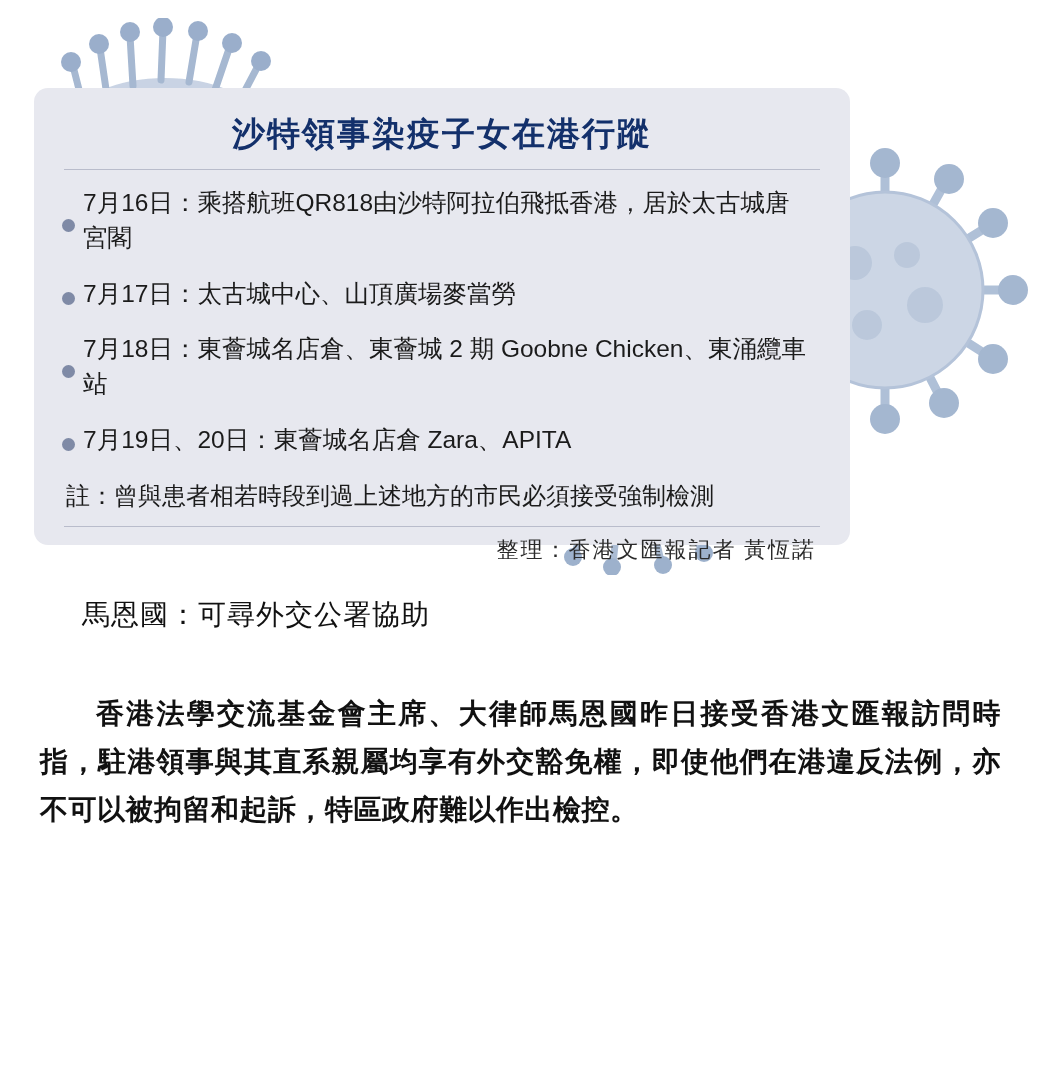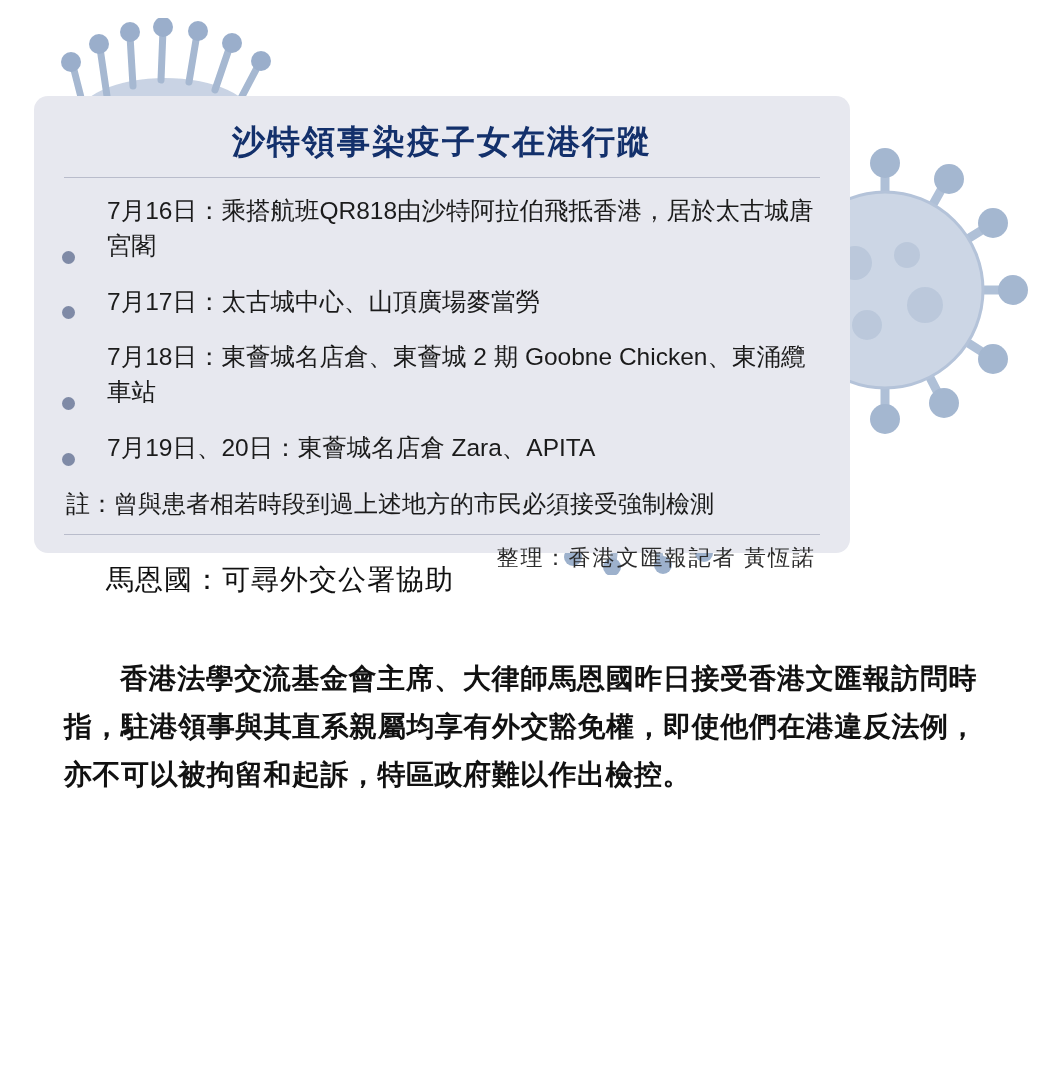--- a/index.html
+++ b/index.html
@@ -46,21 +46,21 @@
     left: 545px;
     top: 505px;
     width: 185px;
     height: 70px;
     opacity: 0.9;
   }
 
   .card {
     position: absolute;
     left: 34px;
-    top: 96px;
+    top: 88px;
     width: 816px;
     height: 457px;
     background: #e7e8ef;
     border-radius: 14px;
     box-sizing: border-box;
     padding: 18px 28px 12px 28px;
   }
 
   .card-title {
     text-align: center;
@@ -78,23 +78,22 @@
     margin: 0 2px 16px 2px;
   }
   .divider-bottom {
     height: 1px;
     background: #b9bccb;
     margin: 14px 2px 8px 2px;
   }
 
   .entry {
     display: flex;
-    align-items: flex-end;
+    align-items: center;
     margin-bottom: 21px;
-    gap: 24px;
   }
   .bullet {
     width: 13px;
     height: 13px;
     border-radius: 50%;
     background: #7f8aa6;
     flex: 0 0 13px;
     margin-top: 9px;
     margin-right: 8px;
   }
@@ -120,23 +119,23 @@
     font-size: 22px;
     color: #2a2a2a;
     letter-spacing: 2px;
     padding-right: 6px;
   }
 
   
   .article {
     position: absolute;
     left: 0;
-    top: 561px;
+    top: 596px;
     width: 1041px;
-    padding: 0 64px;
+    padding: 0 40px;
     box-sizing: border-box;
   }
   .subhead {
     font-family: "Liberation Serif", "DejaVu Serif", serif;
     font-size: 28px;
     color: #111;
     margin: 0 0 56px 42px;
     letter-spacing: 1px;
   }
   .para {

